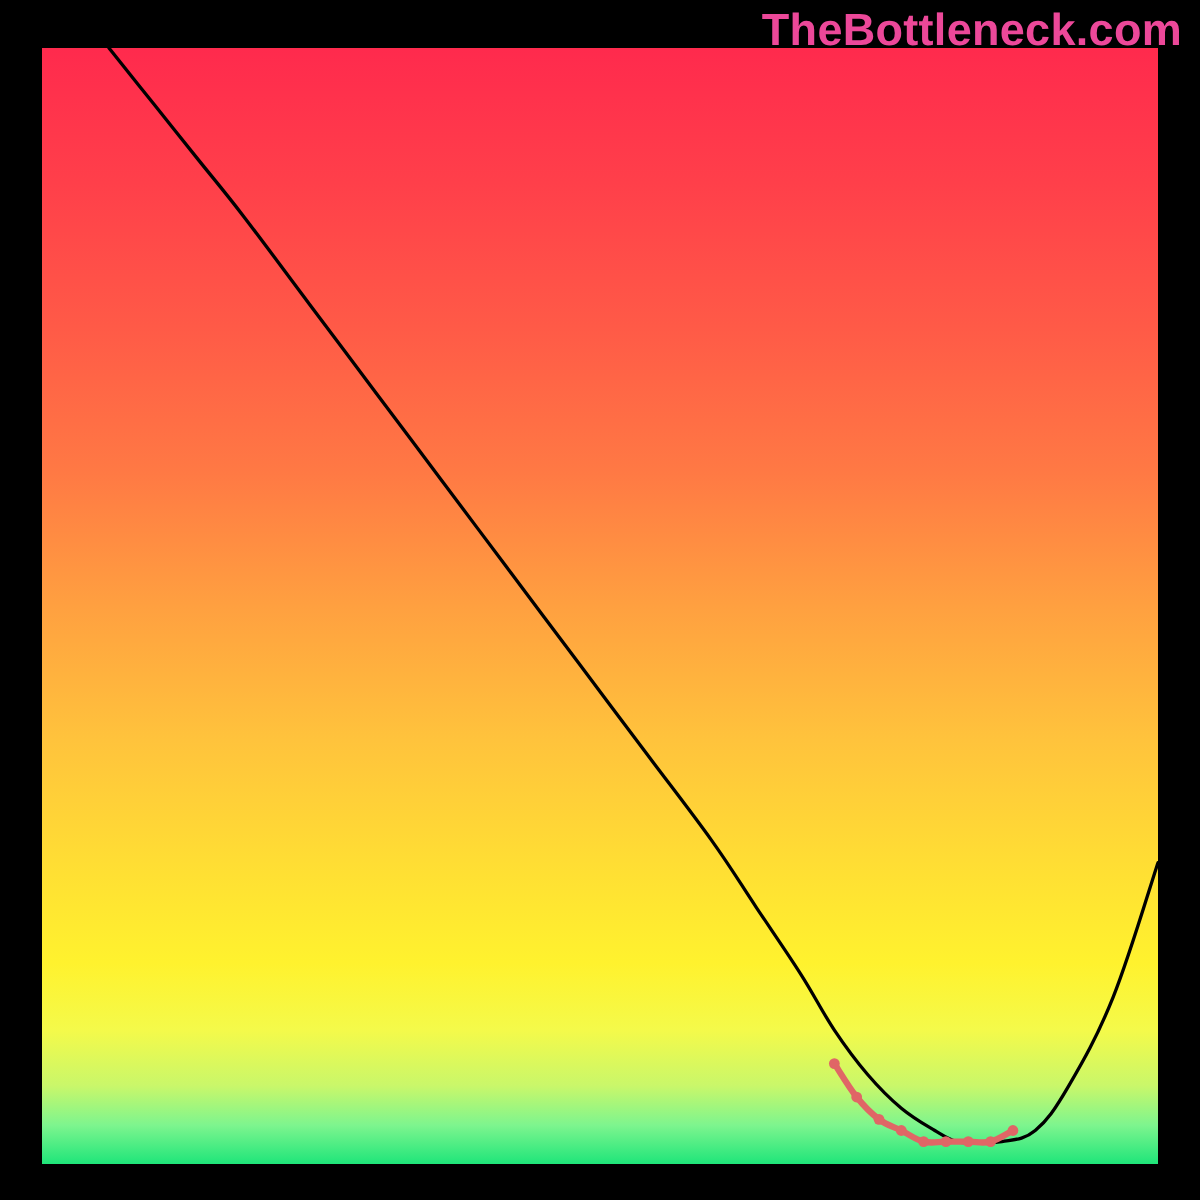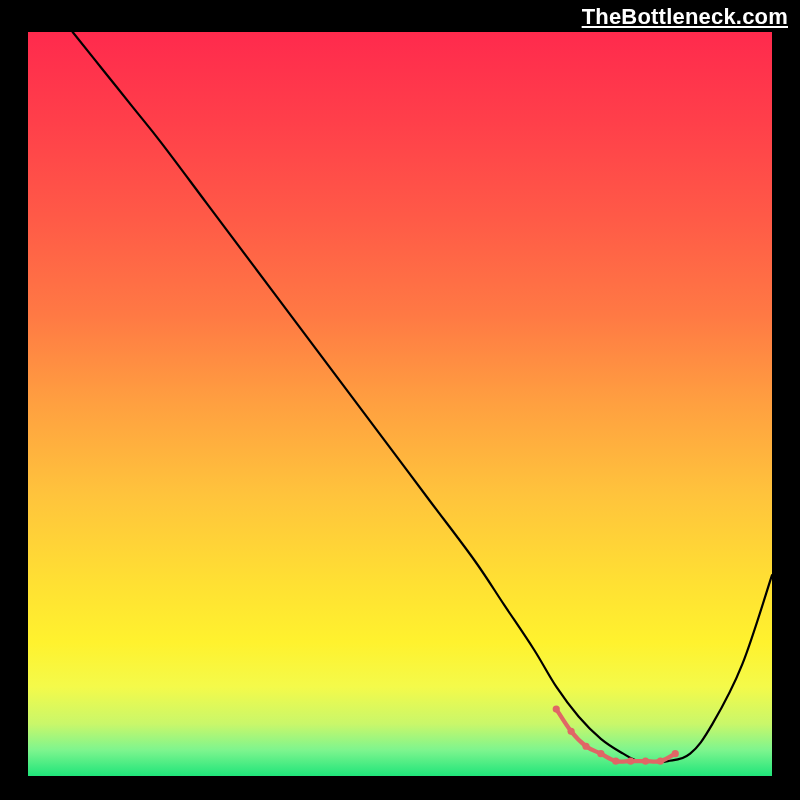--- a/index.html
+++ b/index.html
@@ -3,25 +3,24 @@
 <meta charset="utf-8">
 <style>
   * { margin: 0; padding: 0; box-sizing: border-box; }
   html, body { width: 800px; height: 800px; background: #000; overflow: hidden; }
   .wrap { position: relative; width: 800px; height: 800px; background: #000; }
   .watermark {
     position: absolute;
     top: 4px;
     right: 12px;
     font-family: Arial, Helvetica, sans-serif;
-    font-size: 22px;
+    font-size: 30px;
     font-weight: bold;
-    color: #ffffff;
+    color: #ec4899;
     letter-spacing: 0.2px;
-    text-decoration: underline;
   }
   .plot-outer {
     position: absolute;
     left: 28px;
     top: 32px;
     width: 744px;
     height: 744px;
     background: #000;
   }
   svg { display: block; }

